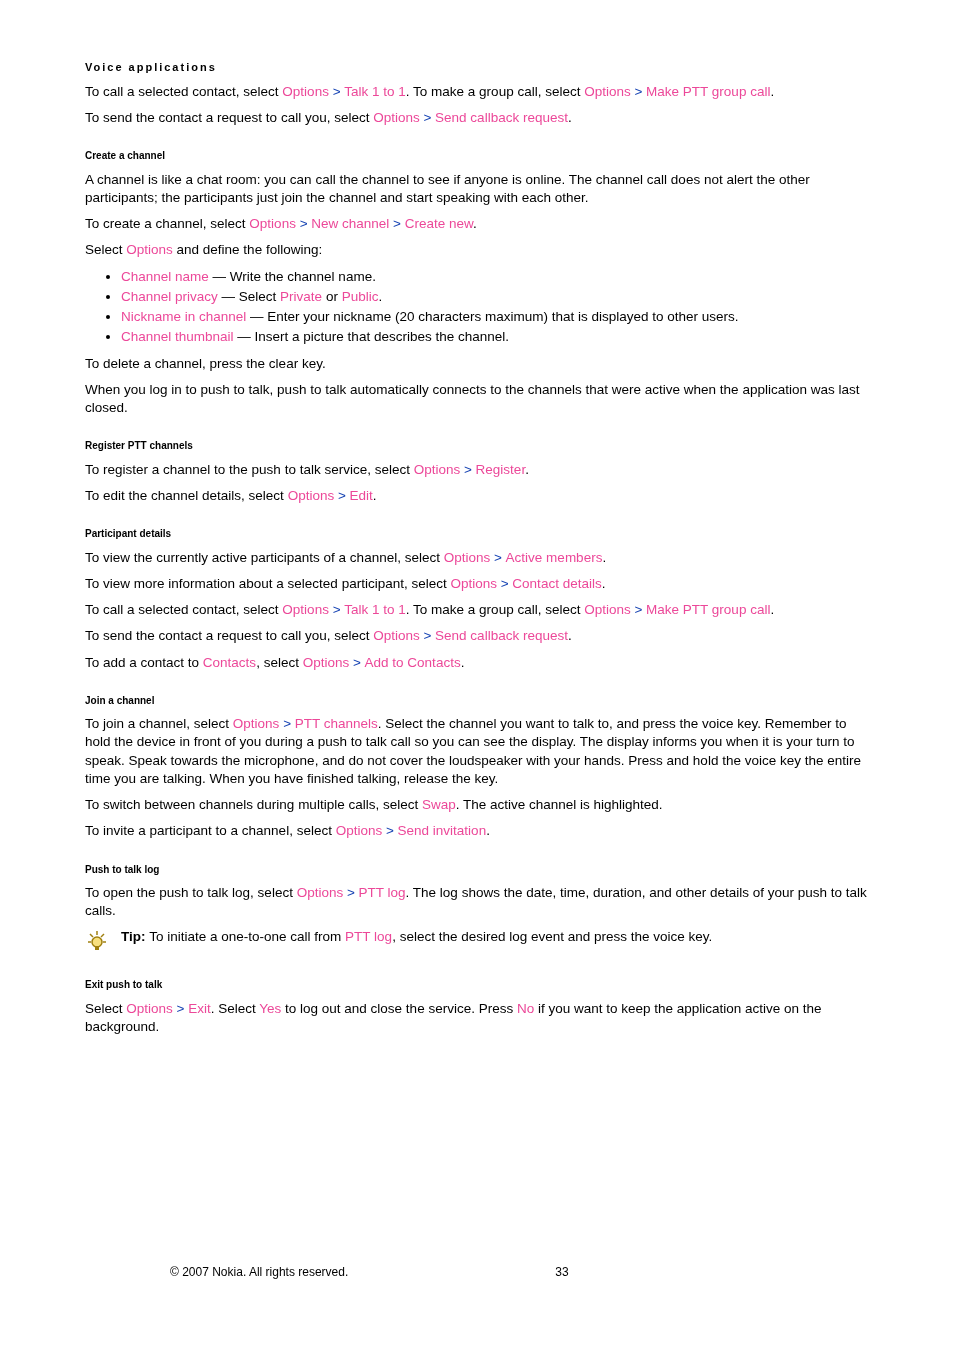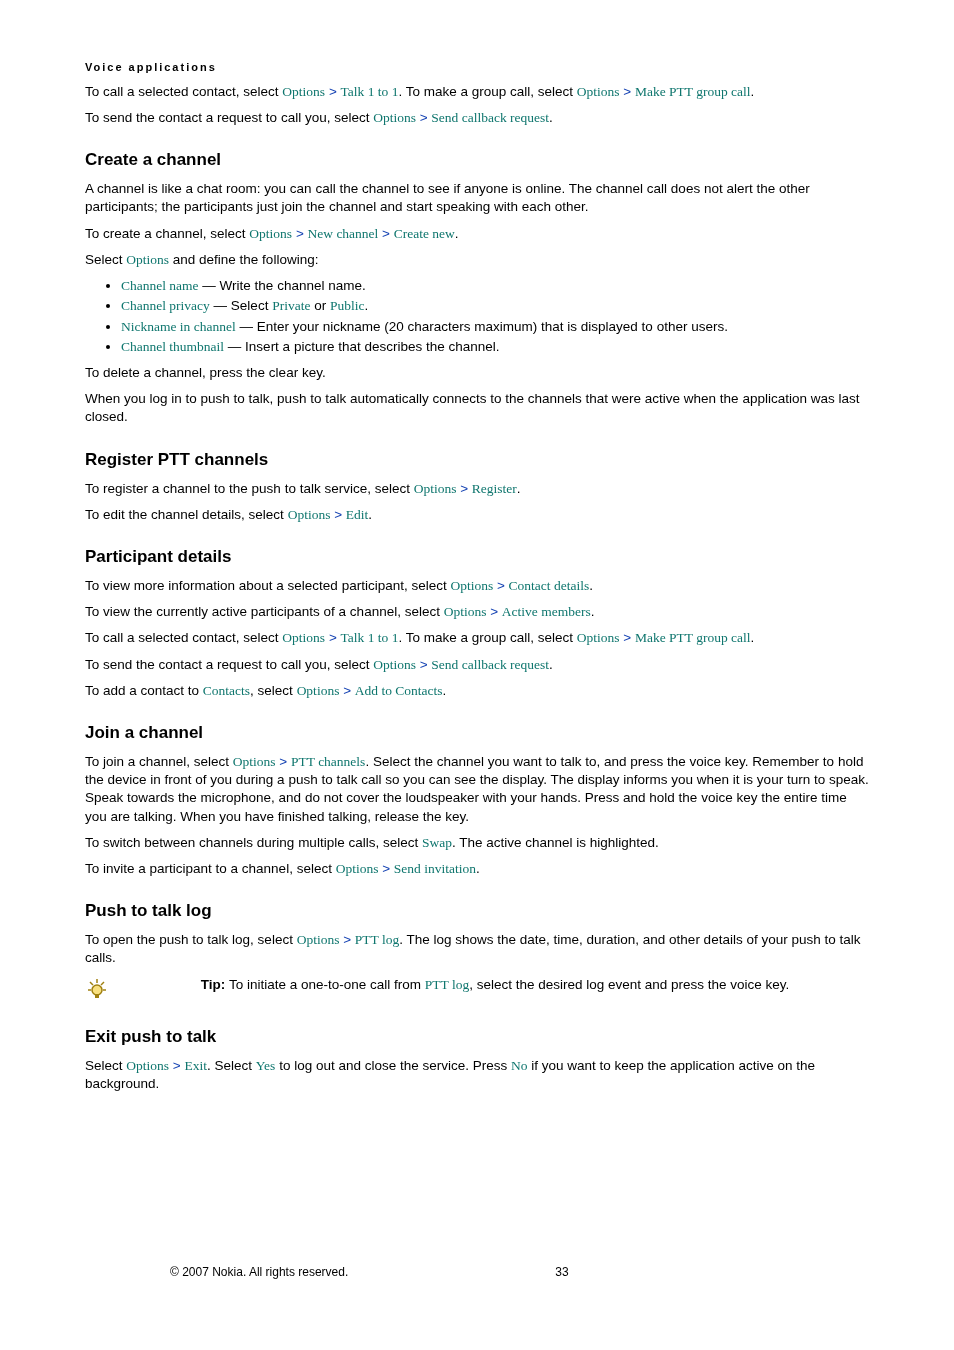--- a/index.html
+++ b/index.html
@@ -11,26 +11,26 @@
     padding: 60px 85px 40px 85px;
     box-sizing: border-box;
     line-height: 1.35;
   }
   .header {
     font-size: 11px;
     letter-spacing: 2px;
     font-weight: bold;
     margin-bottom: 4px;
   }
-  .cmd { color: #0f766e; font-family: Liberation Serif, serif; }
+  .cmd { color: #ec4899; }
   .gt { color: #1643b3; font-family: Arial, sans-serif; }
   .gt::before { content: " \003E  "; }
   p { margin: 8px 0; }
   h2 {
-    font-size: 17px;
+    font-size: 10px;
     font-weight: bold;
     margin-top: 22px;
     margin-bottom: 6px;
   }
   ul {
     margin: 4px 0;
     padding-left: 20px;
     list-style-type: disc;
   }
   li { margin: 2px 16px; }
@@ -39,21 +39,21 @@
     align-items: flex-start;
     margin-top: 8px;
   }
   .tip-icon {
     width: 36px;
     flex-shrink: 0;
     font-size: 22px;
     line-height: 1;
     color: #c69400;
   }
-  .tip-text { flex: 1; text-align: center; }
+  .tip-text { flex: 1; }
   .footer {
     position: absolute;
     bottom: 40px;
     left: 85px;
     right: 85px;
     font-size: 12px;
     display: flex;
     justify-content: flex-start;
     width: 784px;
   }
@@ -103,24 +103,24 @@
 <h2>Register PTT channels</h2>
 <p>
 <span>To register a channel to the push to talk service, select </span><span class="cmd">Options</span><span class="gt"></span><span class="cmd">Register</span><span>.</span>
 </p>
 <p>
 <span>To edit the channel details, select </span><span class="cmd">Options</span><span class="gt"></span><span class="cmd">Edit</span><span>.</span>
 </p>
 
 <h2>Participant details</h2>
 <p>
-<span>To view more information about a selected participant, select </span><span class="cmd">Options</span><span class="gt"></span><span class="cmd">Contact details</span><span>.</span>
+<span>To view the currently active participants of a channel, select </span><span class="cmd">Options</span><span class="gt"></span><span class="cmd">Active members</span><span>.</span>
 </p>
 <p>
-<span>To view the currently active participants of a channel, select </span><span class="cmd">Options</span><span class="gt"></span><span class="cmd">Active members</span><span>.</span>
+<span>To view more information about a selected participant, select </span><span class="cmd">Options</span><span class="gt"></span><span class="cmd">Contact details</span><span>.</span>
 </p>
 <p>
 <span>To call a selected contact, select </span><span class="cmd">Options</span><span class="gt"></span><span class="cmd">Talk 1 to 1</span><span>. To make a group call, select </span><span class="cmd">Options</span><span class="gt"></span><span class="cmd">Make PTT group call</span><span>.</span>
 </p>
 <p>
 <span>To send the contact a request to call you, select </span><span class="cmd">Options</span><span class="gt"></span><span class="cmd">Send callback request</span><span>.</span>
 </p>
 <p>
 <span>To add a contact to </span><span class="cmd">Contacts</span><span>, select </span><span class="cmd">Options</span><span class="gt"></span><span class="cmd">Add to Contacts</span><span>.</span>
 </p>

